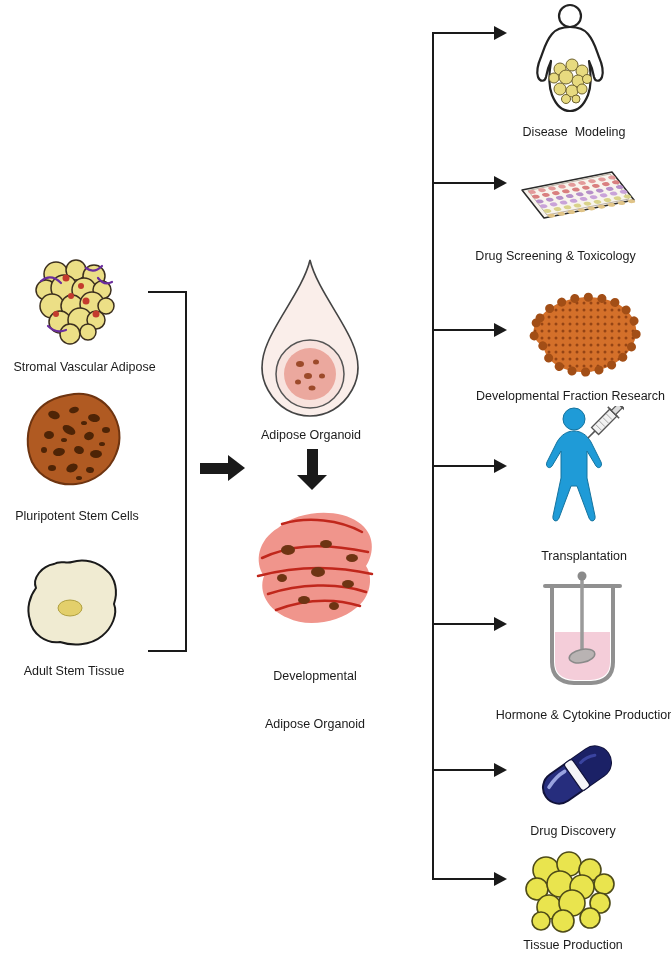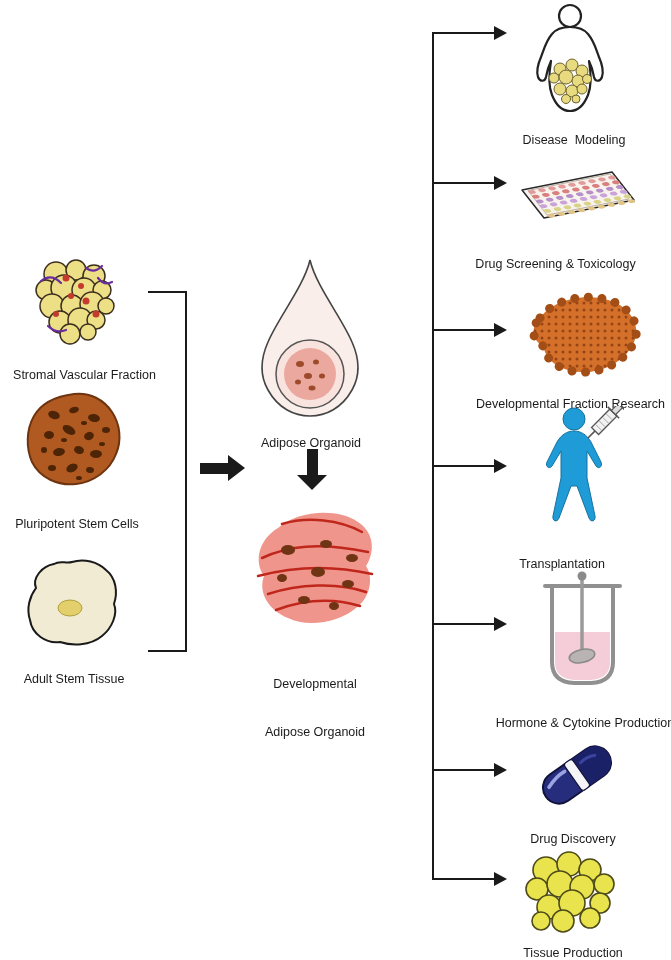--- a/index.html
+++ b/index.html
@@ -1,21 +1,21 @@
 <!DOCTYPE html>
 <html><head>
 <meta charset="utf-8">
 <style>
   html,body{margin:0;padding:0;background:#fff;}
   .canvas{position:relative;width:671px;height:960px;background:#ffffff;overflow:hidden;
           font-family:"Liberation Sans",sans-serif;}
   .abs{position:absolute;}
   .line{position:absolute;background:#1a1a1a;}
   .lbl{position:absolute;font-size:12.5px;color:#1b1b1b;text-align:center;
-       white-space:pre;line-height:16px;margin-top:8px;}
+       white-space:pre;line-height:16px;}
   .arrow-r{position:absolute;width:0;height:0;
        border-top:7px solid transparent;border-bottom:7px solid transparent;
        border-left:13px solid #1a1a1a;}
   .thick-bar{position:absolute;background:#1a1a1a;}
   .thick-head-r{position:absolute;width:0;height:0;
        border-top:13px solid transparent;border-bottom:13px solid transparent;
        border-left:17px solid #1a1a1a;}
   .thick-head-d{position:absolute;width:0;height:0;
        border-left:15px solid transparent;border-right:15px solid transparent;
        border-top:15px solid #1a1a1a;}
@@ -54,21 +54,21 @@
           <circle cx="70" cy="58" r="3.5"></circle>
           <circle cx="45" cy="40" r="3"></circle>
       </g>
       <g stroke="#6a2d9e" stroke-width="2.2" fill="none" stroke-linecap="round">
         <path d="M15,25 q10,-8 20,2"></path>
           <path d="M60,12 q8,6 16,-2"></path>
         <path d="M22,70 q8,8 18,4"></path>
           <path d="M72,22 q6,8 14,4"></path>
       </g>
     </svg>
-    <div class="lbl" style="left:2px;top:359px;width:165px">Stromal Vascular Fraction</div>
+    <div class="lbl" style="left:2px;top:359px;width:165px">Stromal Vascular Adipose</div>
   </div>
 
   <div>
     <svg class="abs" style="left:24px;top:390px" width="100" height="98" viewBox="0 0 100 98">
       <path d="M50,4 C66,2 80,10 88,22 C96,34 98,50 92,64 C86,80 70,92 52,94 C34,96 16,88 8,72 C2,58 2,40 10,26 C18,12 34,6 50,4 Z" fill="#b05a22" stroke="#6e3410" stroke-width="2"></path>
       <g fill="#4e2406">
         <ellipse cx="30" cy="25" rx="6" ry="4" transform="rotate(20 30 25)"></ellipse>
         <ellipse cx="50" cy="20" rx="5" ry="3" transform="rotate(-15 50 20)"></ellipse>
         <ellipse cx="70" cy="28" rx="6" ry="4" transform="rotate(10 70 28)"></ellipse>
         <ellipse cx="25" cy="45" rx="5" ry="4"></ellipse>
@@ -243,21 +243,21 @@
         <rect x="10" y="-5" width="26" height="10" fill="#f2f2f2" stroke="#555" stroke-width="1.3"></rect>
         <line x1="15" y1="-4" x2="15" y2="4" stroke="#999" stroke-width="0.8"></line>
         <line x1="20" y1="-4" x2="20" y2="4" stroke="#999" stroke-width="0.8"></line>
         <line x1="25" y1="-4" x2="25" y2="4" stroke="#999" stroke-width="0.8"></line>
         <line x1="30" y1="-4" x2="30" y2="4" stroke="#999" stroke-width="0.8"></line>
         <line x1="36" y1="-8" x2="36" y2="8" stroke="#555" stroke-width="1.6"></line>
         <rect x="36" y="-3" width="10" height="6" fill="#ddd" stroke="#555" stroke-width="1.2"></rect>
         <line x1="46" y1="-6" x2="46" y2="6" stroke="#555" stroke-width="2"></line>
       </g>
     </svg>
-    <div class="lbl" style="left:482px;top:548px;width:160px">Transplantation</div>
+    <div class="lbl" style="left:504px;top:548px;width:160px">Transplantation</div>
   </div>
 
   <div>
     <svg class="abs" style="left:540px;top:570px" width="85" height="128" viewBox="0 0 85 128">
       <path d="M15,62 L70,62 L70,92 Q70,109 50,110 L35,110 Q15,109 15,92 Z" fill="#f4cdd9"></path>
       <path d="M12,16 L12,92 Q12,112 34,113 L51,113 Q73,112 73,92 L73,16" fill="none" stroke="#909090" stroke-width="4" stroke-linejoin="round"></path>
       <line x1="5" y1="16" x2="80" y2="16" stroke="#909090" stroke-width="4" stroke-linecap="round"></line>
       <line x1="42" y1="6" x2="42" y2="84" stroke="#9a9a9a" stroke-width="3.5"></line>
       <circle cx="42" cy="6" r="4.5" fill="#8a8a8a"></circle>
       <ellipse cx="42" cy="86" rx="13" ry="6.5" fill="#b9b3b3" stroke="#8a8a8a" stroke-width="1.5" transform="rotate(-12 42 86)"></ellipse>

